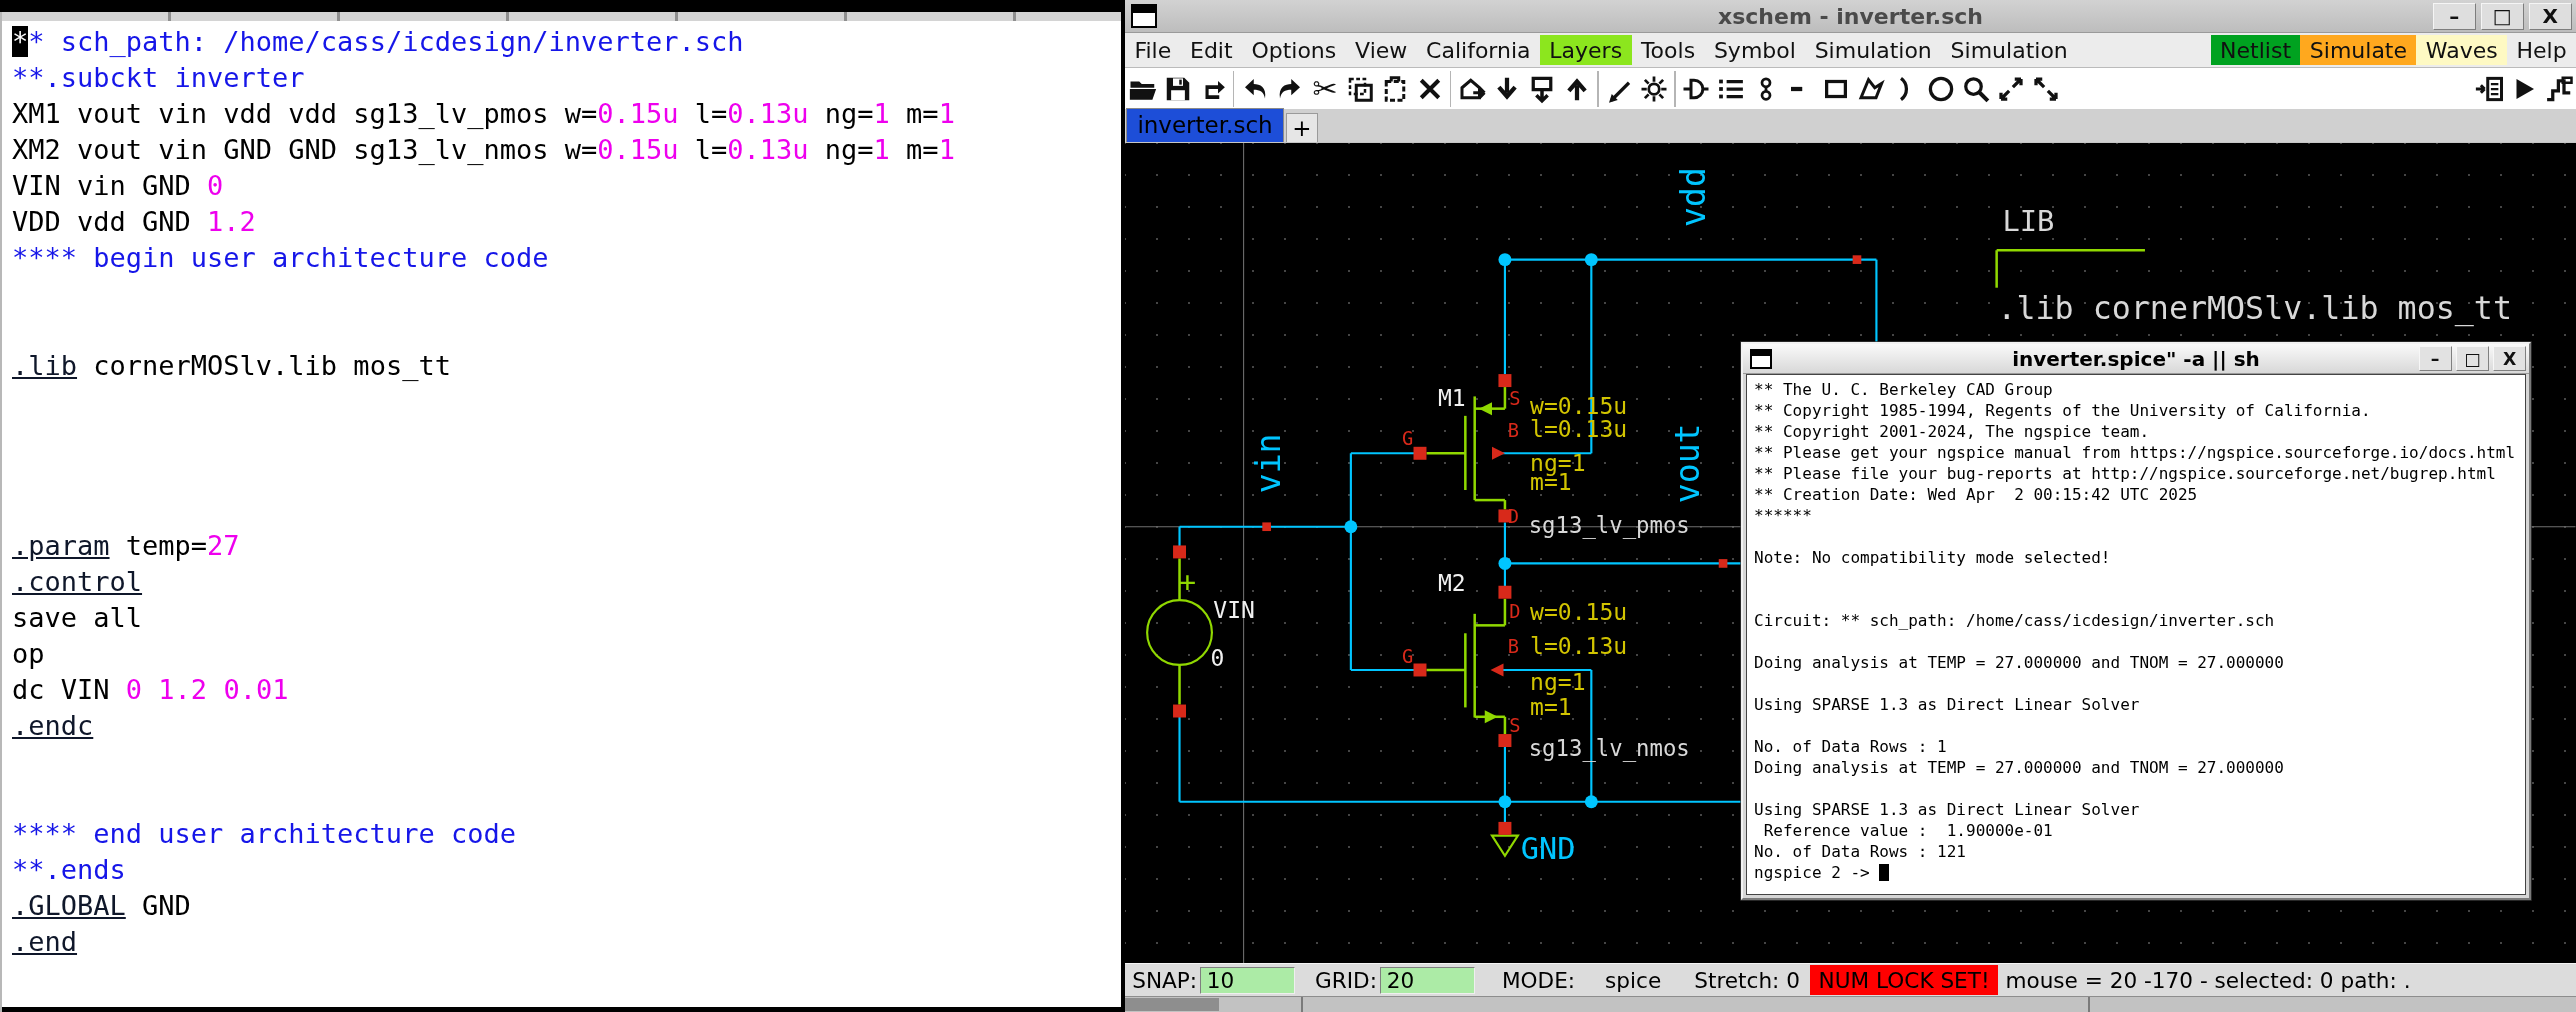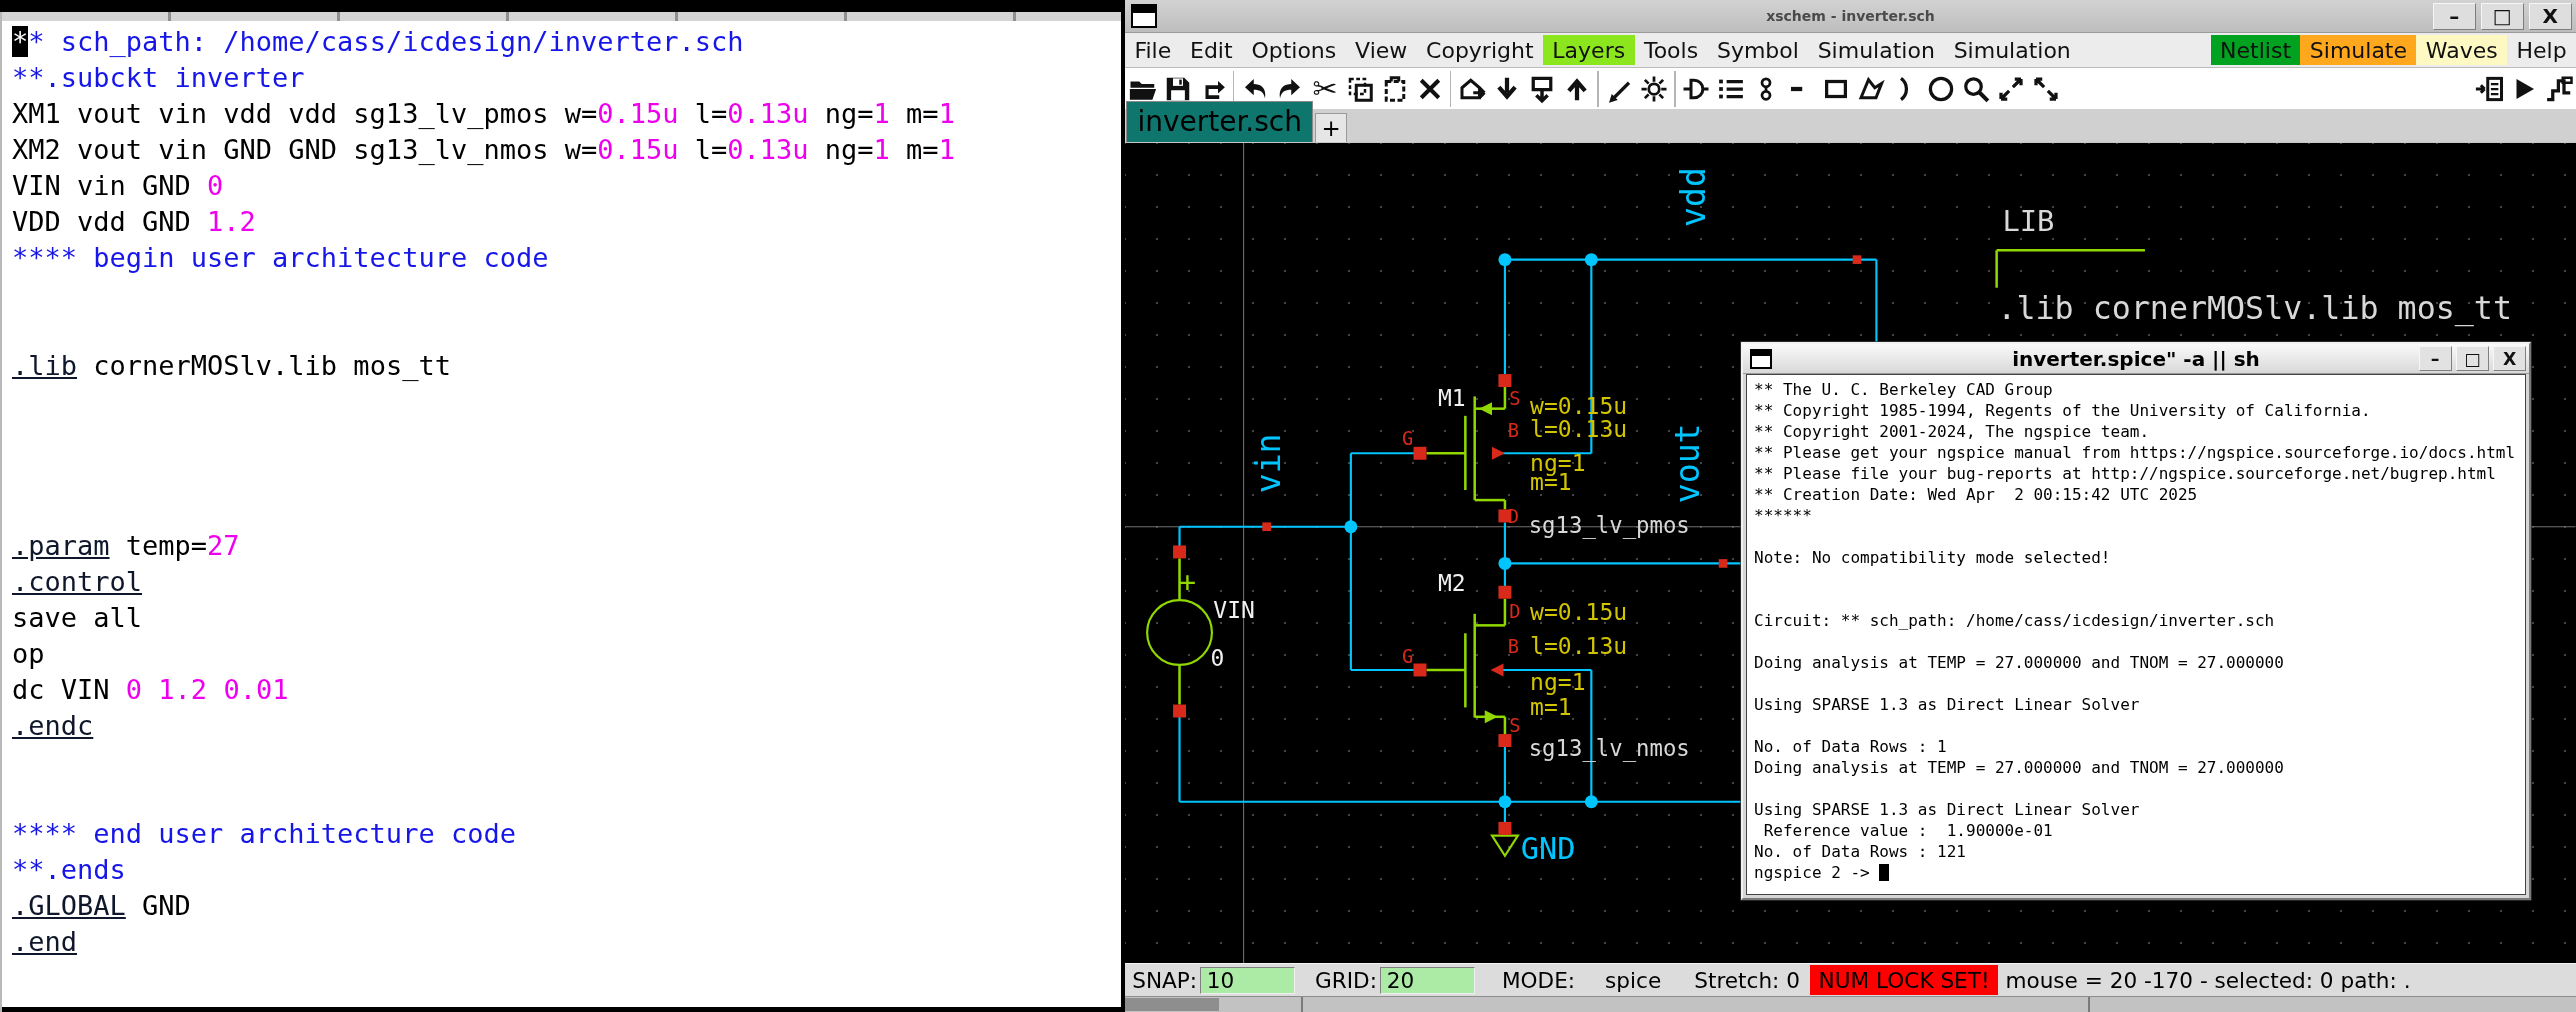--- a/index.html
+++ b/index.html
@@ -22,41 +22,41 @@
   .tok-cur{ color:#ffffff; background:#000000; }
 
   
   .xschem { position:absolute; left:1125px; top:0; width:1451px; height:1012px; background:#c6c6c6; }
 
   .titlebar { position:absolute; left:0; top:0; width:100%; height:33px;
               background:linear-gradient(#d2d2d2,#bdbdbd); display:flex; align-items:center;
               border-bottom:0.7px solid #9a9a9a; }
   .win-icon { width:26px; height:24.5px; background:#fff; border:2.2px solid #000; margin-left:5.8px; position:relative; }
   .win-icon::before { content:""; position:absolute; left:0; top:0; width:100%; height:7.2px; background:#000; }
-  .title-text { position:absolute; left:0; right:0; text-align:center; font-size:14px; font-weight:bold; color:#4a4a4a; }
+  .title-text { position:absolute; left:0; right:0; text-align:center; font-size:22px; font-weight:bold; color:#4a4a4a; }
   .win-buttons { margin-left:auto; display:flex; gap:5px; margin-right:4.3px; }
   .win-btn { width:43px; height:27px; background:#dedede; border:1.4px solid;
              border-color:#f5f5f5 #7d7d7d #7d7d7d #f5f5f5; display:flex; align-items:center;
              justify-content:center; font-size:20px; font-weight:bold; color:#111; }
 
   .menubar { position:absolute; left:0; top:33px; width:100%; height:35px; background:#ececec;
              display:flex; align-items:center; font-size:22px; color:#111; border-bottom:0.7px solid #bbb; }
   .menu-item { padding:2.9px 9.4px; }
   .menu-spacer { flex:1; }
 
   .toolbar { position:absolute; left:0; top:68px; width:100%; height:42px; background:#ffffff;
              display:flex; align-items:center; border-bottom:0.7px solid #cfcfcf; }
   .tool-btn { width:35px; height:36px; display:flex; align-items:center; justify-content:center; }
   .tool-btn svg { width:30px; height:30px; }
   .tool-sep { width:1.4px; height:36px; background:#b5b5b5; margin:0 2.9px; }
   .tool-spacer { flex:1; }
 
   .tabbar { position:absolute; left:0; top:109px; width:100%; height:33px; background:#d0d0d0;
             display:flex; align-items:flex-end; }
-  .tab { background:#0f766e; border:1.4px solid #8a8a8a; border-bottom:none; font-size:28px;
+  .tab { background:#1d4ed8; border:1.4px solid #8a8a8a; border-bottom:none; font-size:23px;
          color:#000; padding:2.9px 10px 4.3px 10px; margin-left:1.4px; }
   .tab-add { background:#e6e6e6; border:1.4px solid #9a9a9a; border-bottom:none; width:32px; height:29px;
              display:flex; align-items:center; justify-content:center; font-size:23px; margin-left:2.2px; }
 
   .canvas { position:absolute; left:0; top:143px; width:1451px; height:820px; background:#000;
             background-image:radial-gradient(#454545 1.2px, transparent 1.3px);
             background-size:32px 32px; background-position:16px 16px; overflow:hidden; }
   .canvas svg { position:absolute; left:0; top:0; }
 
   
@@ -114,21 +114,21 @@
         <div class="win-btn">□</div>
         <div class="win-btn">X</div>
       </div>
   </div>
 
   <div class="menubar" id="menubar">
       <span class="menu-item">File</span>
       <span class="menu-item">Edit</span>
       <span class="menu-item">Options</span>
       <span class="menu-item">View</span>
-      <span class="menu-item">Copyright</span>
+      <span class="menu-item">California</span>
       <span class="menu-item" style="background: rgb(140, 230, 30);">Layers</span>
       <span class="menu-item">Tools</span>
       <span class="menu-item">Symbol</span>
       <span class="menu-item">Simulation</span>
       <span class="menu-item">Simulation</span>
       <span class="menu-spacer"></span>
       <span class="menu-item" style="background: rgb(0, 162, 32);">Netlist</span>
       <span class="menu-item" style="background: rgb(255, 168, 30);">Simulate</span>
       <span class="menu-item" style="background: #fef9c3;">Waves</span>
       <span class="menu-item">Help</span>

